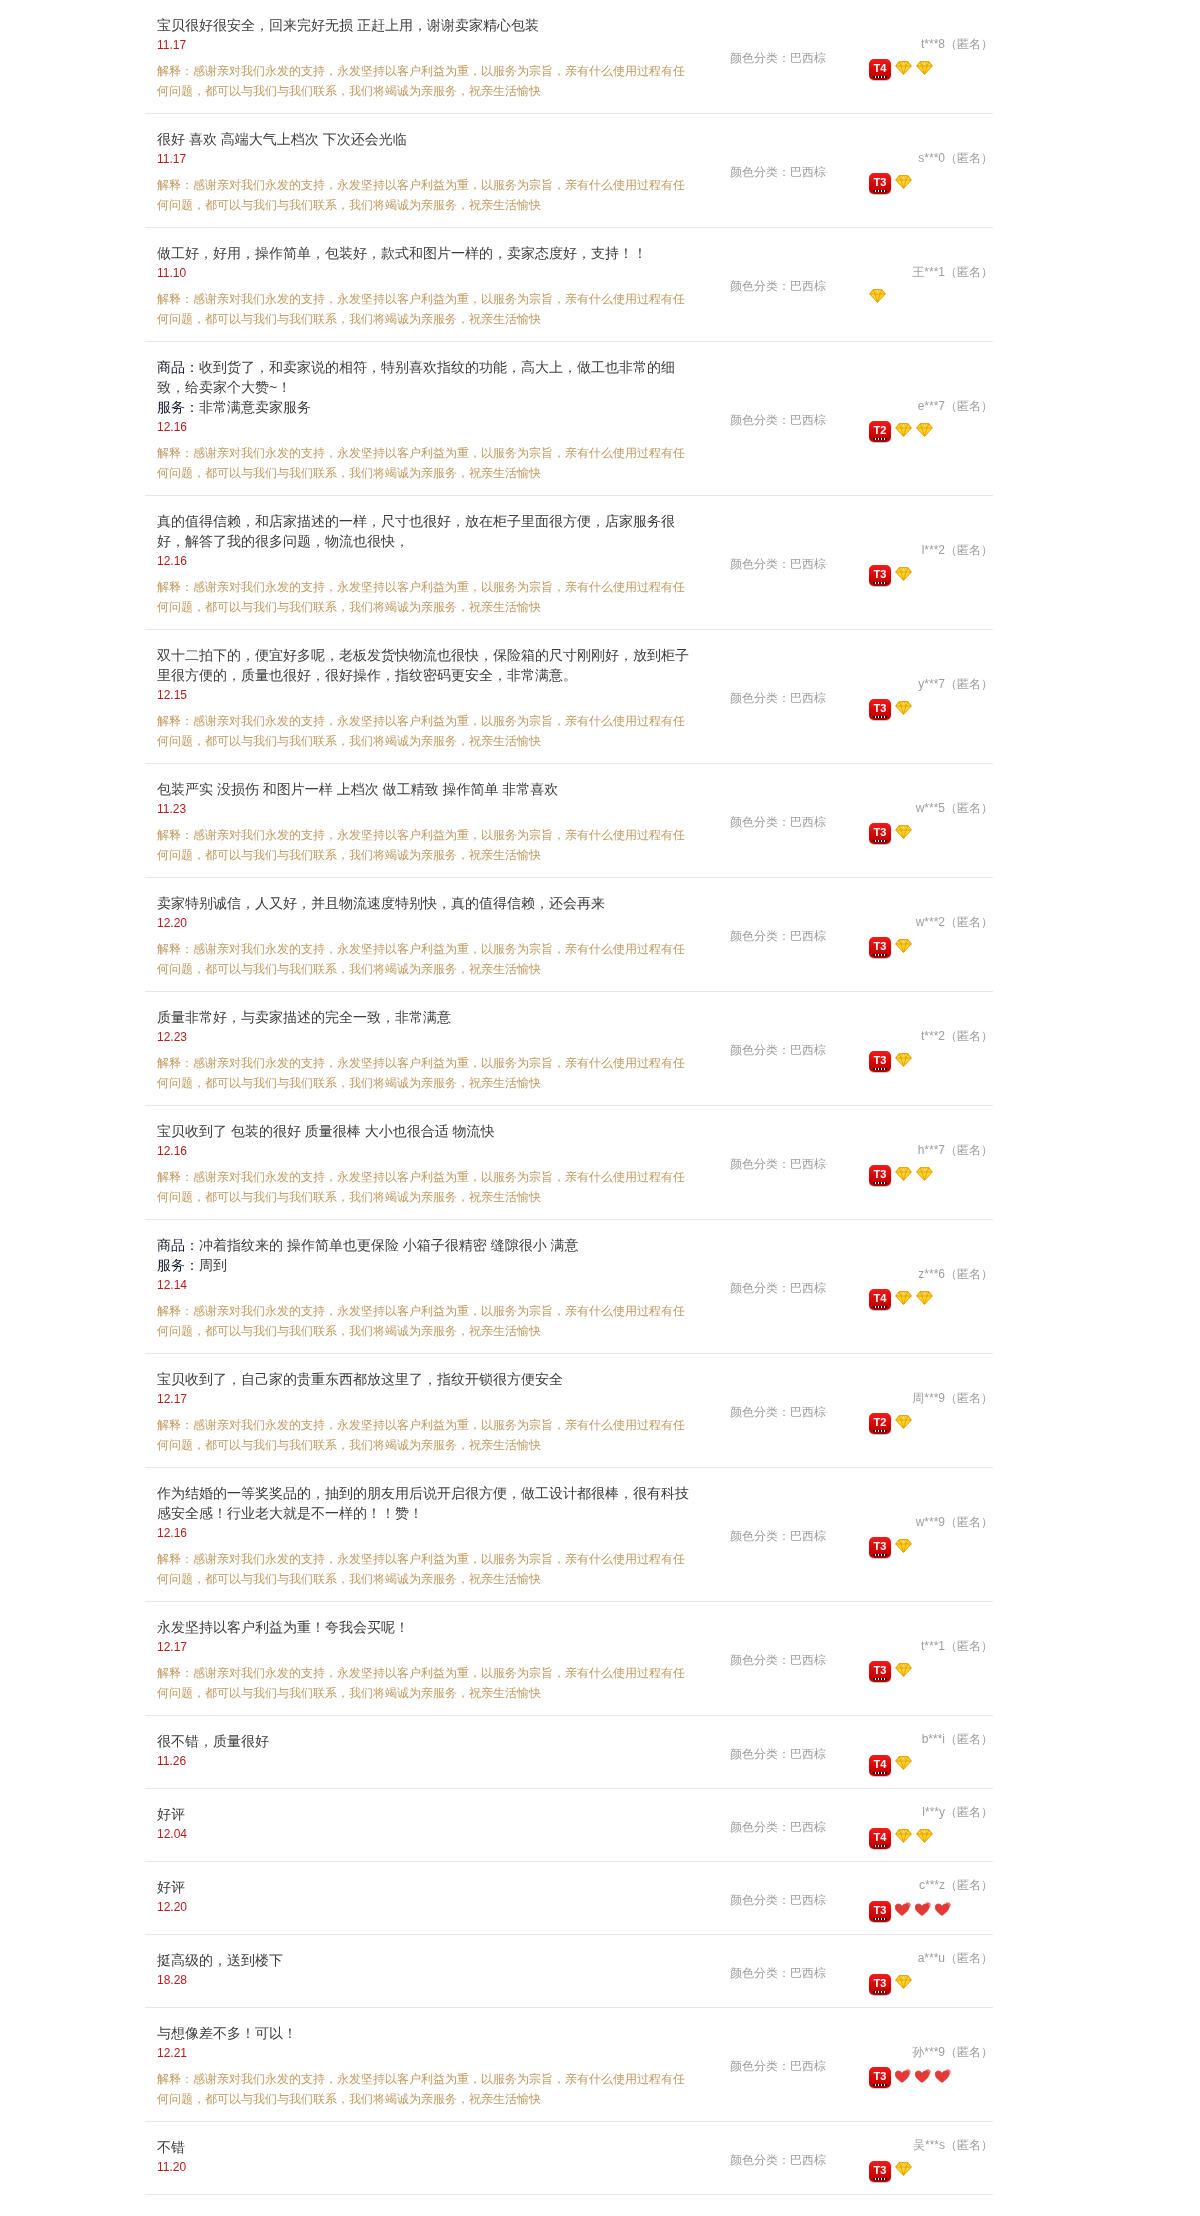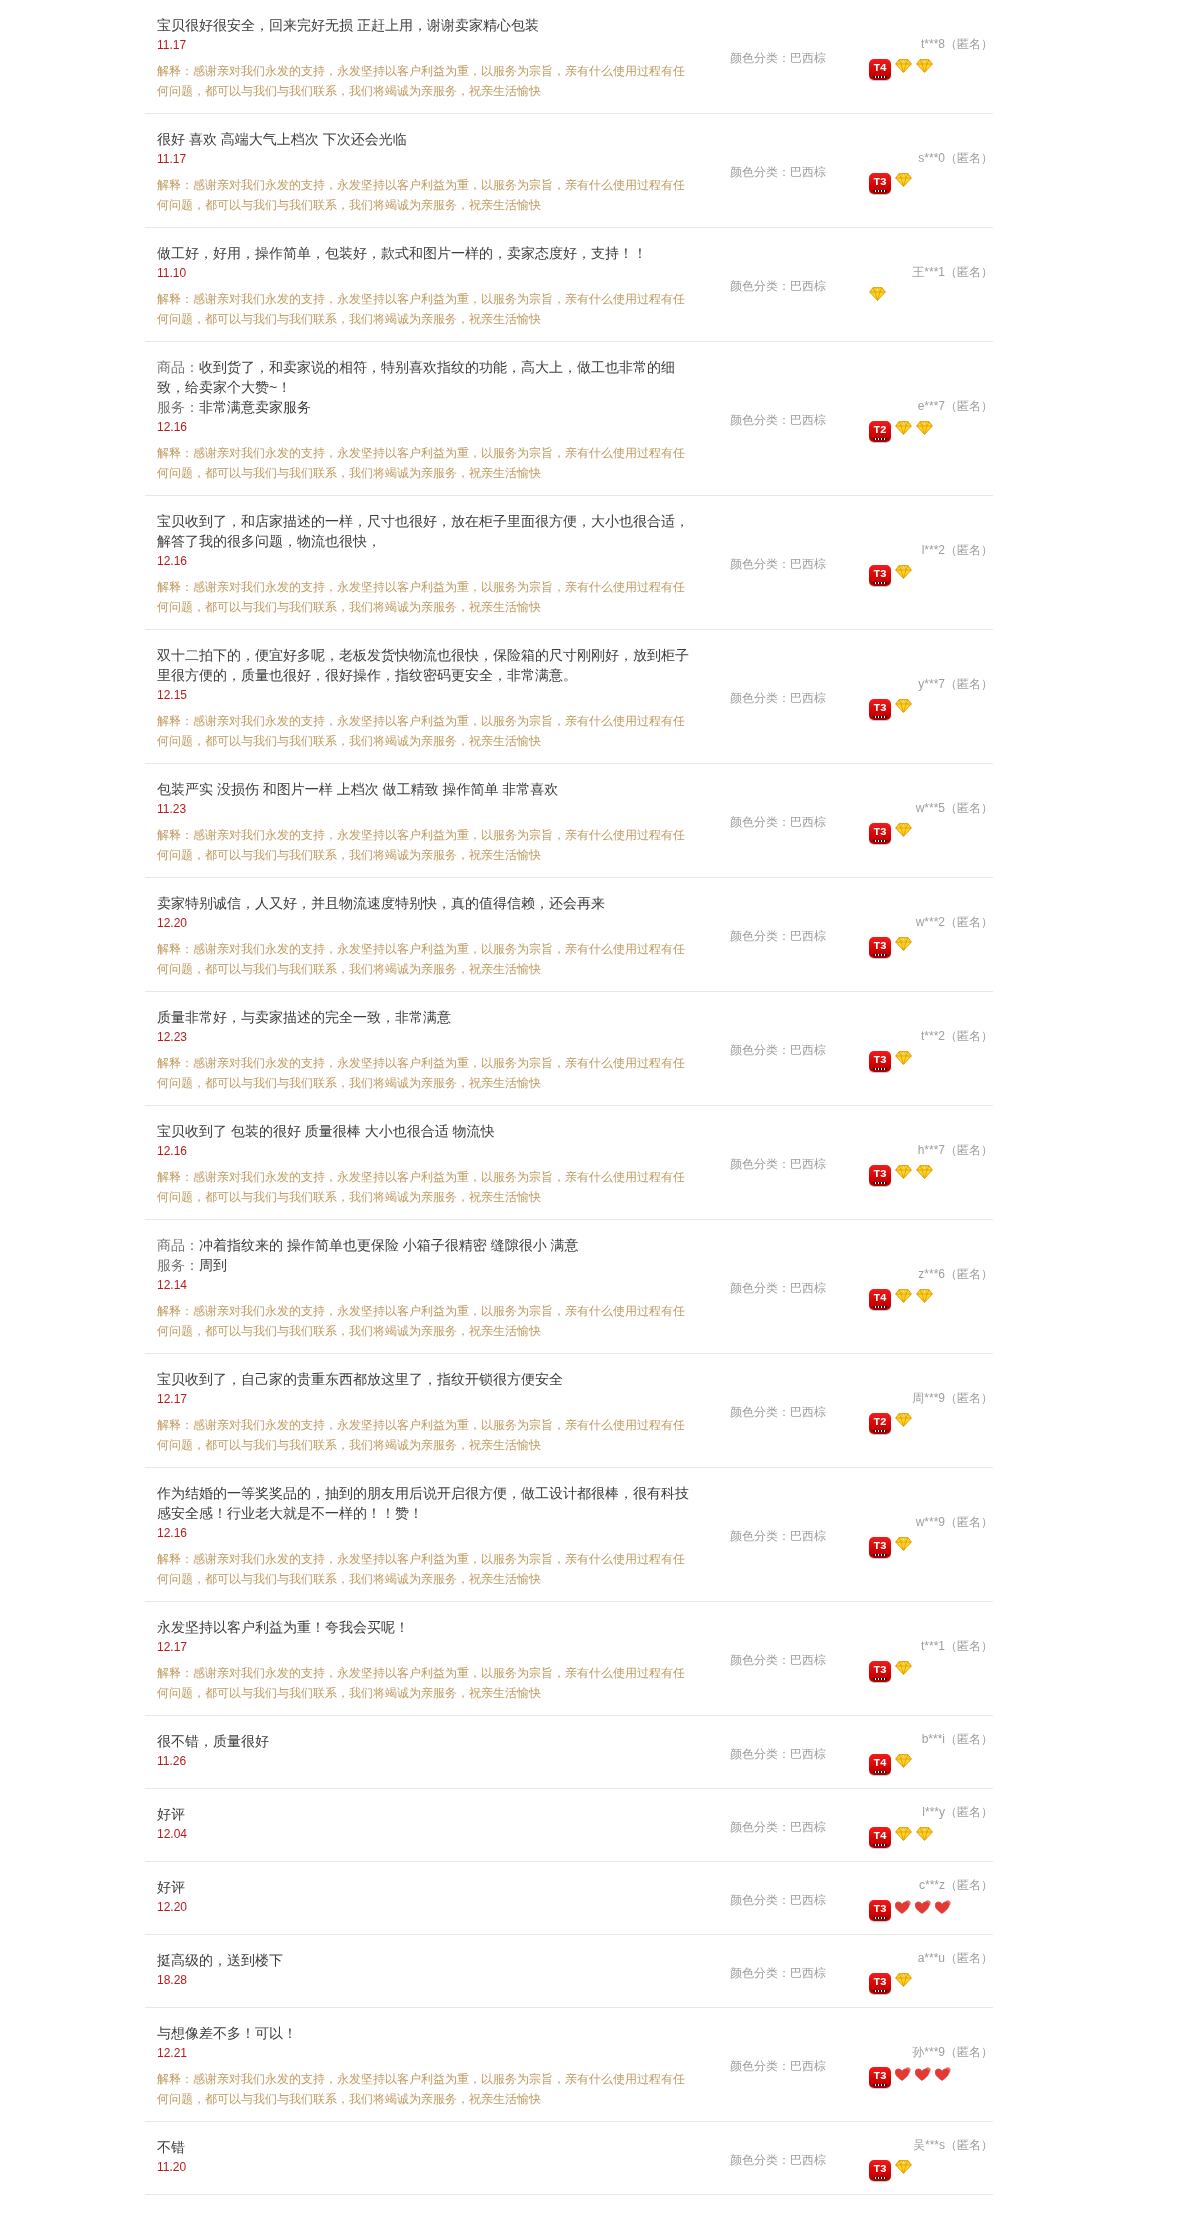--- a/index.html
+++ b/index.html
@@ -1,27 +1,27 @@
 <!DOCTYPE html>
 <html><head>
 <meta charset="utf-8">
 <style>
   html,body{margin:0;padding:0;background:#ffffff;}
   body{width:1200px;font-family:"Liberation Sans","DejaVu Sans",sans-serif;}
   .review-list{margin-left:145px;width:848px;}
   .review-row{display:flex;border-bottom:1px solid #e8e8e8;padding:15px 0 12px 0;}
   .col-content{width:535px;padding-left:12px;flex:0 0 535px;}
   .review-line{font-size:14px;line-height:20px;color:#3c3c3c;}
-  .seg-label{color:#737373;margin-top:12px;}
+  .seg-label{color:#0f172a;margin-top:12px;}
   .review-date{font-size:12px;line-height:20px;color:#b91c1c;}
   .seller-reply{margin-top:6px;font-size:12px;line-height:20px;color:#bf9b61;}
   .col-sku{flex:0 0 139px;margin-left:38px;align-self:center;font-size:12px;color:#9e9e9e;line-height:18px;}
   .col-user{flex:1 1 auto;align-self:center;}
   .user-name{font-size:12px;color:#9e9e9e;line-height:16px;margin-bottom:7px;text-align:right;}
-  .user-icons{display:flex;gap:4px;height:22px;font-family:Liberation Mono, monospace;}
+  .user-icons{display:flex;align-items:center;gap:4px;height:22px;}
   .tao-badge{position:relative;display:inline-flex;align-items:center;justify-content:center;
     width:22px;height:21px;border-radius:5px;
     background:linear-gradient(180deg,#f31b1b 0%,#cf0000 70%,#a80000 100%);
     color:#fff;font-size:11px;font-weight:bold;padding-bottom:3px;box-sizing:border-box;
     box-shadow:0 1px 1px rgba(0,0,0,.25);}
   .tao-badge::after{content:"";position:absolute;bottom:2px;left:4px;right:4px;height:2px;
     background:repeating-linear-gradient(90deg,rgba(40,0,0,.95) 0 2px,rgba(255,255,255,.95) 2px 3px);
     border-radius:1px;}
   .gem,.heart{display:inline-block;}
 </style>
@@ -115,21 +115,21 @@
               <polygon points="4,0.7 13,0.7 16.3,5 8.5,13.3 0.7,5" fill="#ffd527" stroke="#e09a00" stroke-width="1"></polygon>
               <path d="M0.7,5 H16.3 M4,0.7 L6,5 L8.5,13.3 M13,0.7 L11,5 L8.5,13.3 M6,5 L8.5,0.7 L11,5" stroke="#e09a00" stroke-width="0.8" fill="none"></path>
               <polygon points="6,5 8.5,0.7 11,5 8.5,2.6" fill="#fff3ae" opacity="0.75"></polygon>
             </svg></span>
         </div>
     </div>
   </div>
 
   <div class="review-row">
     <div class="col-content">
-      <div class="review-line"><span>宝贝收到了，和店家描述的一样，尺寸也很好，放在柜子里面很方便，大小也很合适，解答了我的很多问题，物流也很快，</span></div>
+      <div class="review-line"><span>真的值得信赖，和店家描述的一样，尺寸也很好，放在柜子里面很方便，店家服务很好，解答了我的很多问题，物流也很快，</span></div>
         <div class="review-date">12.16</div>
       <div class="seller-reply">解释：感谢亲对我们永发的支持，永发坚持以客户利益为重，以服务为宗旨，亲有什么使用过程有任何问题，都可以与我们与我们联系，我们将竭诚为亲服务，祝亲生活愉快</div>
     </div>
     <div class="col-sku"><span>颜色分类：</span><span>巴西棕</span></div>
     <div class="col-user">
       <div class="user-name"><span>l***2</span><span>（匿名）</span></div>
       <div class="user-icons">
         <span class="tao-badge">T3</span>
       <span class="gem"><svg width="17" height="14" viewBox="0 0 17 14">
               <polygon points="4,0.7 13,0.7 16.3,5 8.5,13.3 0.7,5" fill="#ffd527" stroke="#e09a00" stroke-width="1"></polygon>

